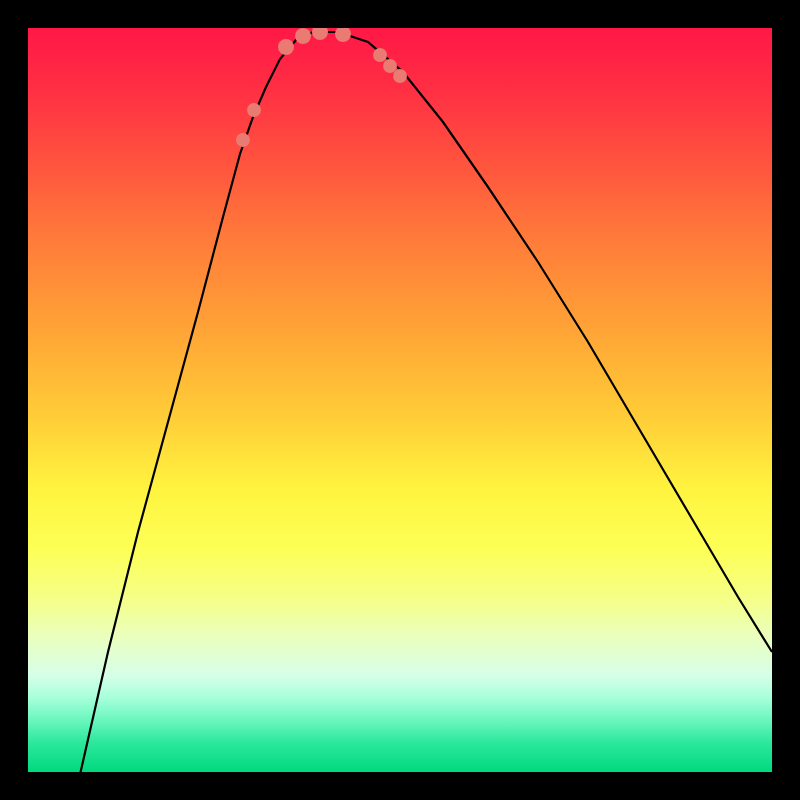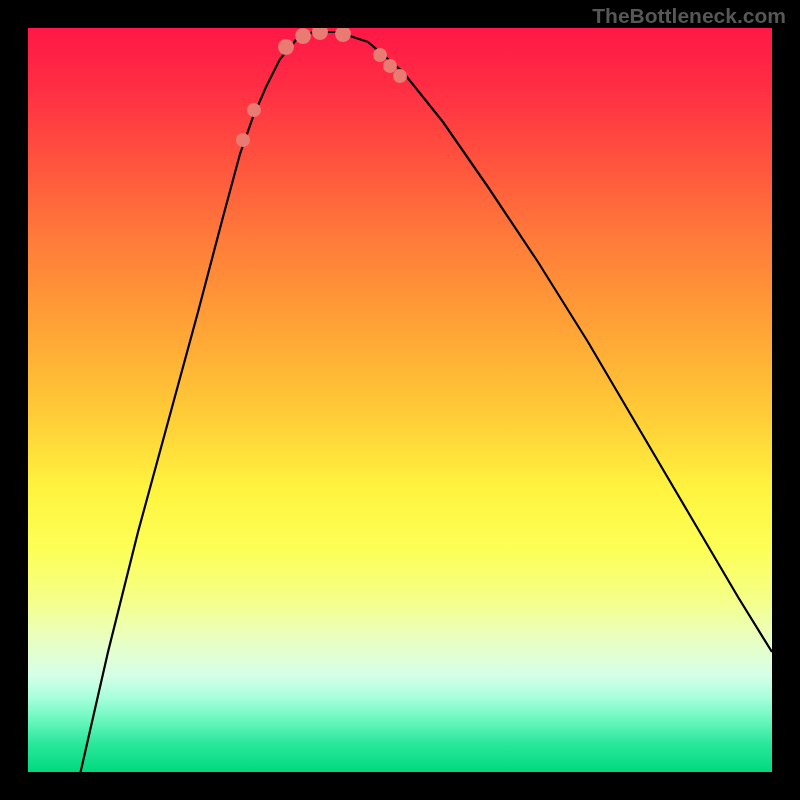--- a/index.html
+++ b/index.html
@@ -38,14 +38,13 @@
         <circle cx="258" cy="19" r="8" fill="#e97b72"></circle>
         <circle cx="275" cy="8" r="8" fill="#e97b72"></circle>
         <circle cx="292" cy="4" r="8" fill="#e97b72"></circle>
         <circle cx="315" cy="6" r="8" fill="#e97b72"></circle>
         <circle cx="352" cy="27" r="7" fill="#e97b72"></circle>
         <circle cx="362" cy="38" r="7" fill="#e97b72"></circle>
         <circle cx="372" cy="48" r="7" fill="#e97b72"></circle>
       </g>
   </svg>
 
-  <div class="wm">TheBottleneck.com</div>
 </div>
 
 </body></html>

